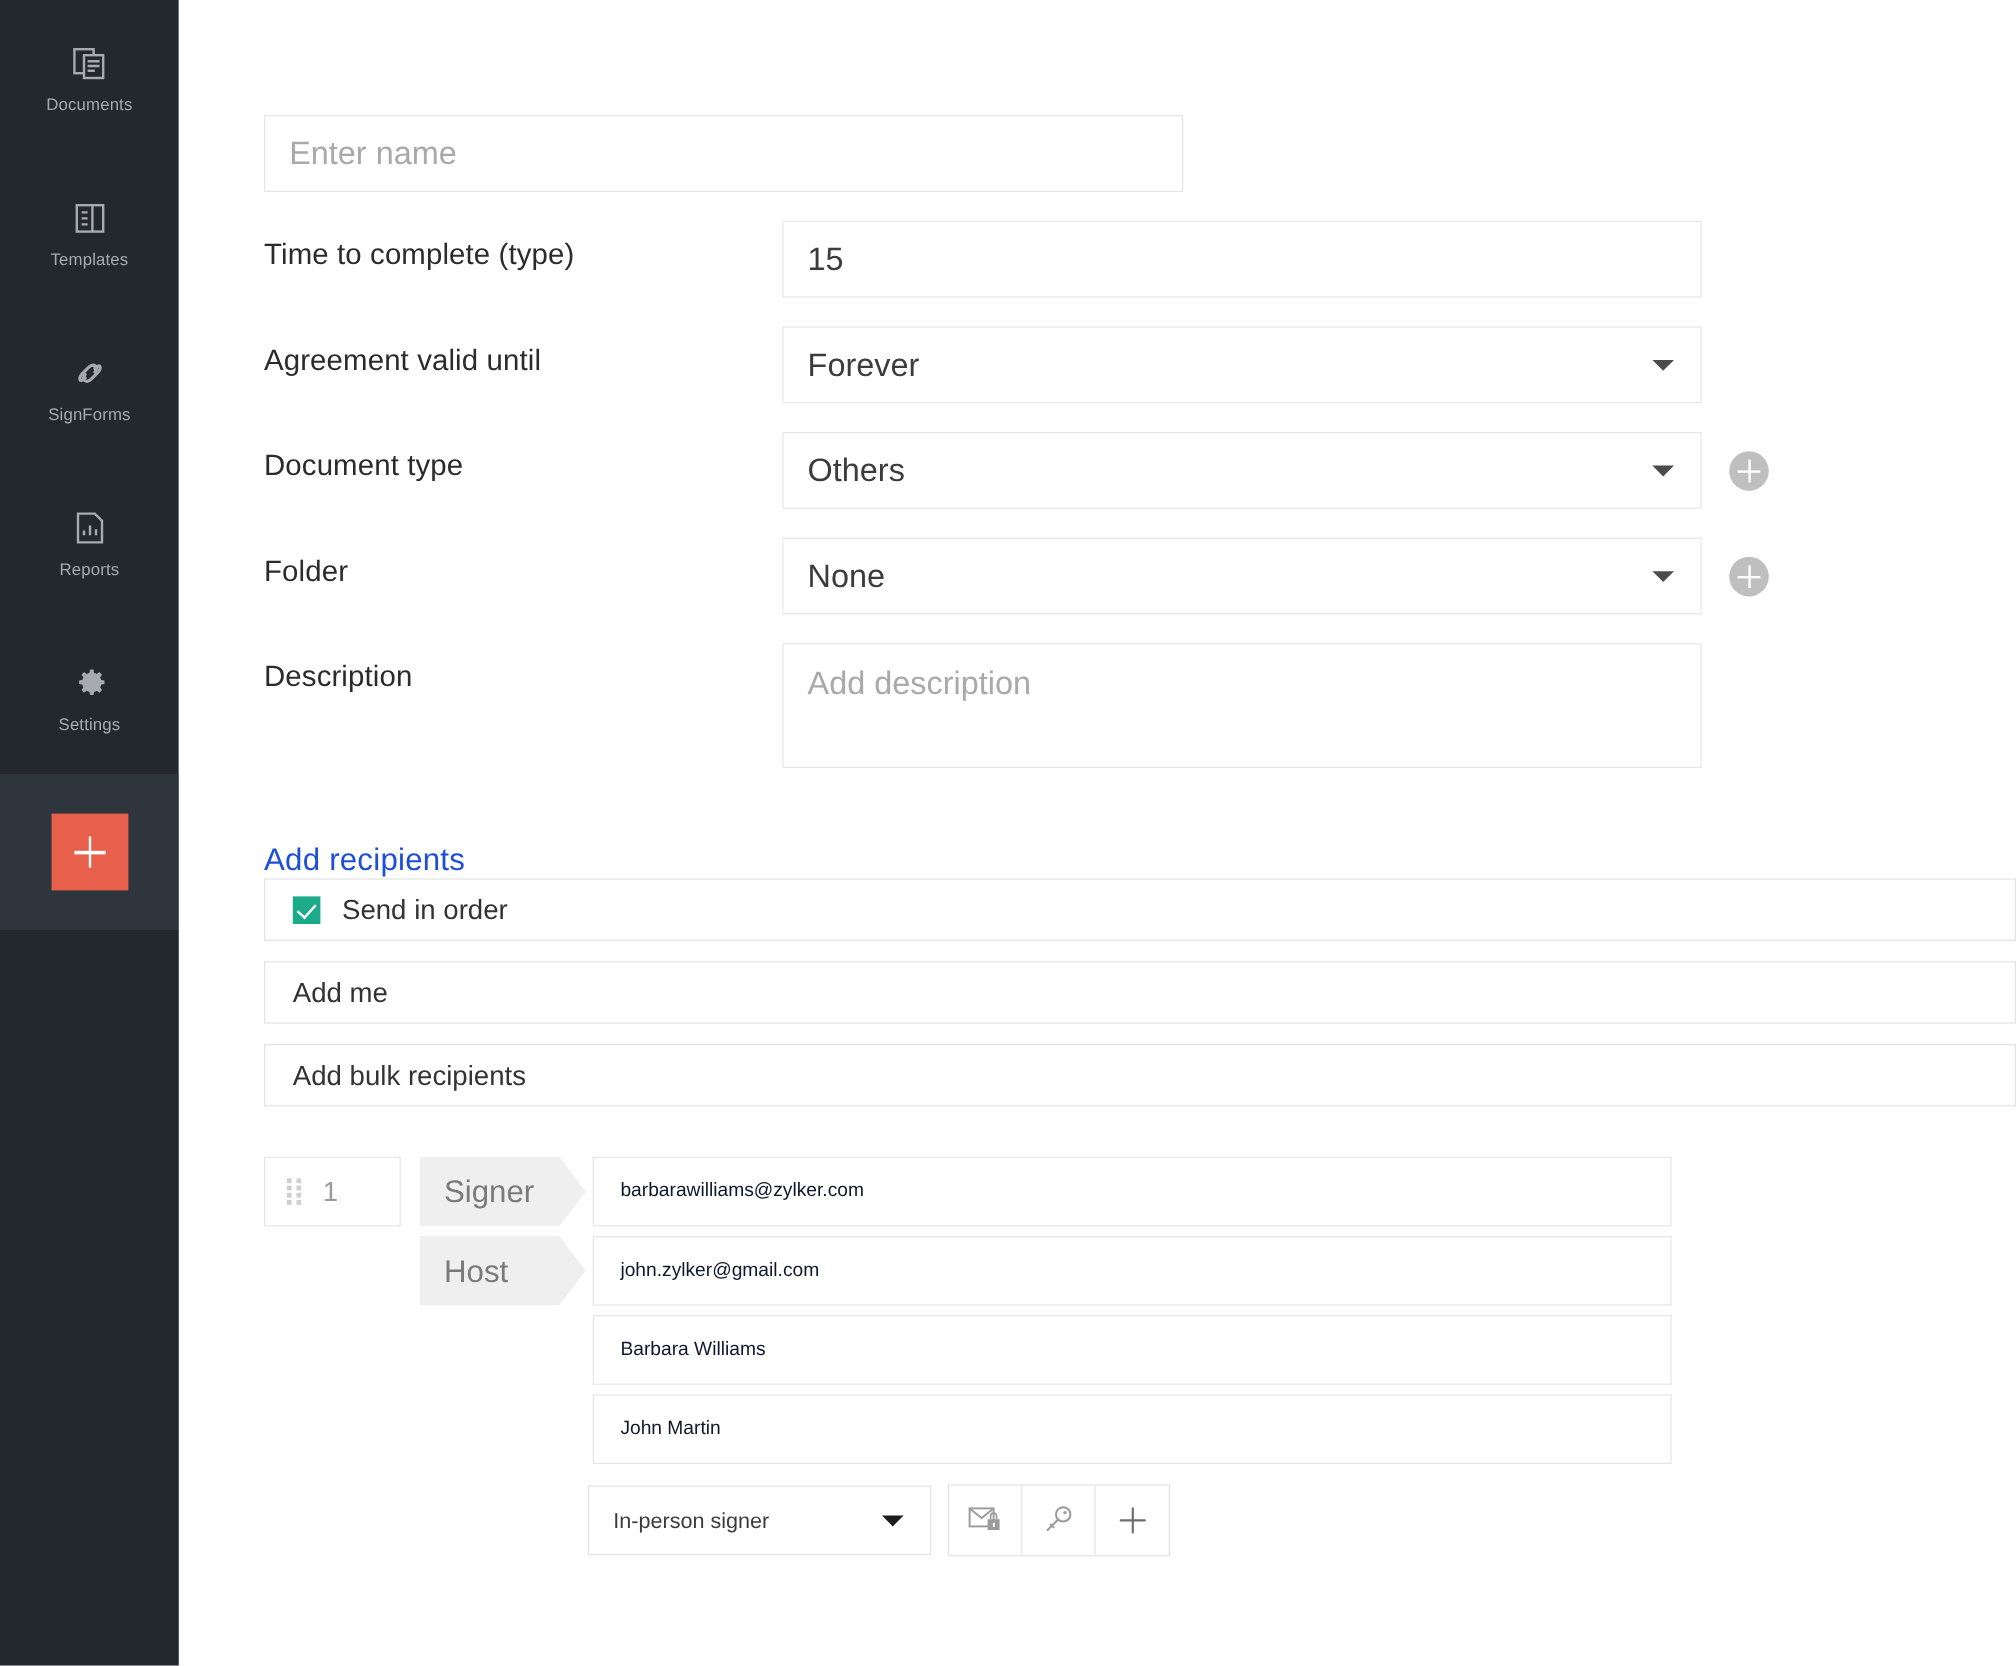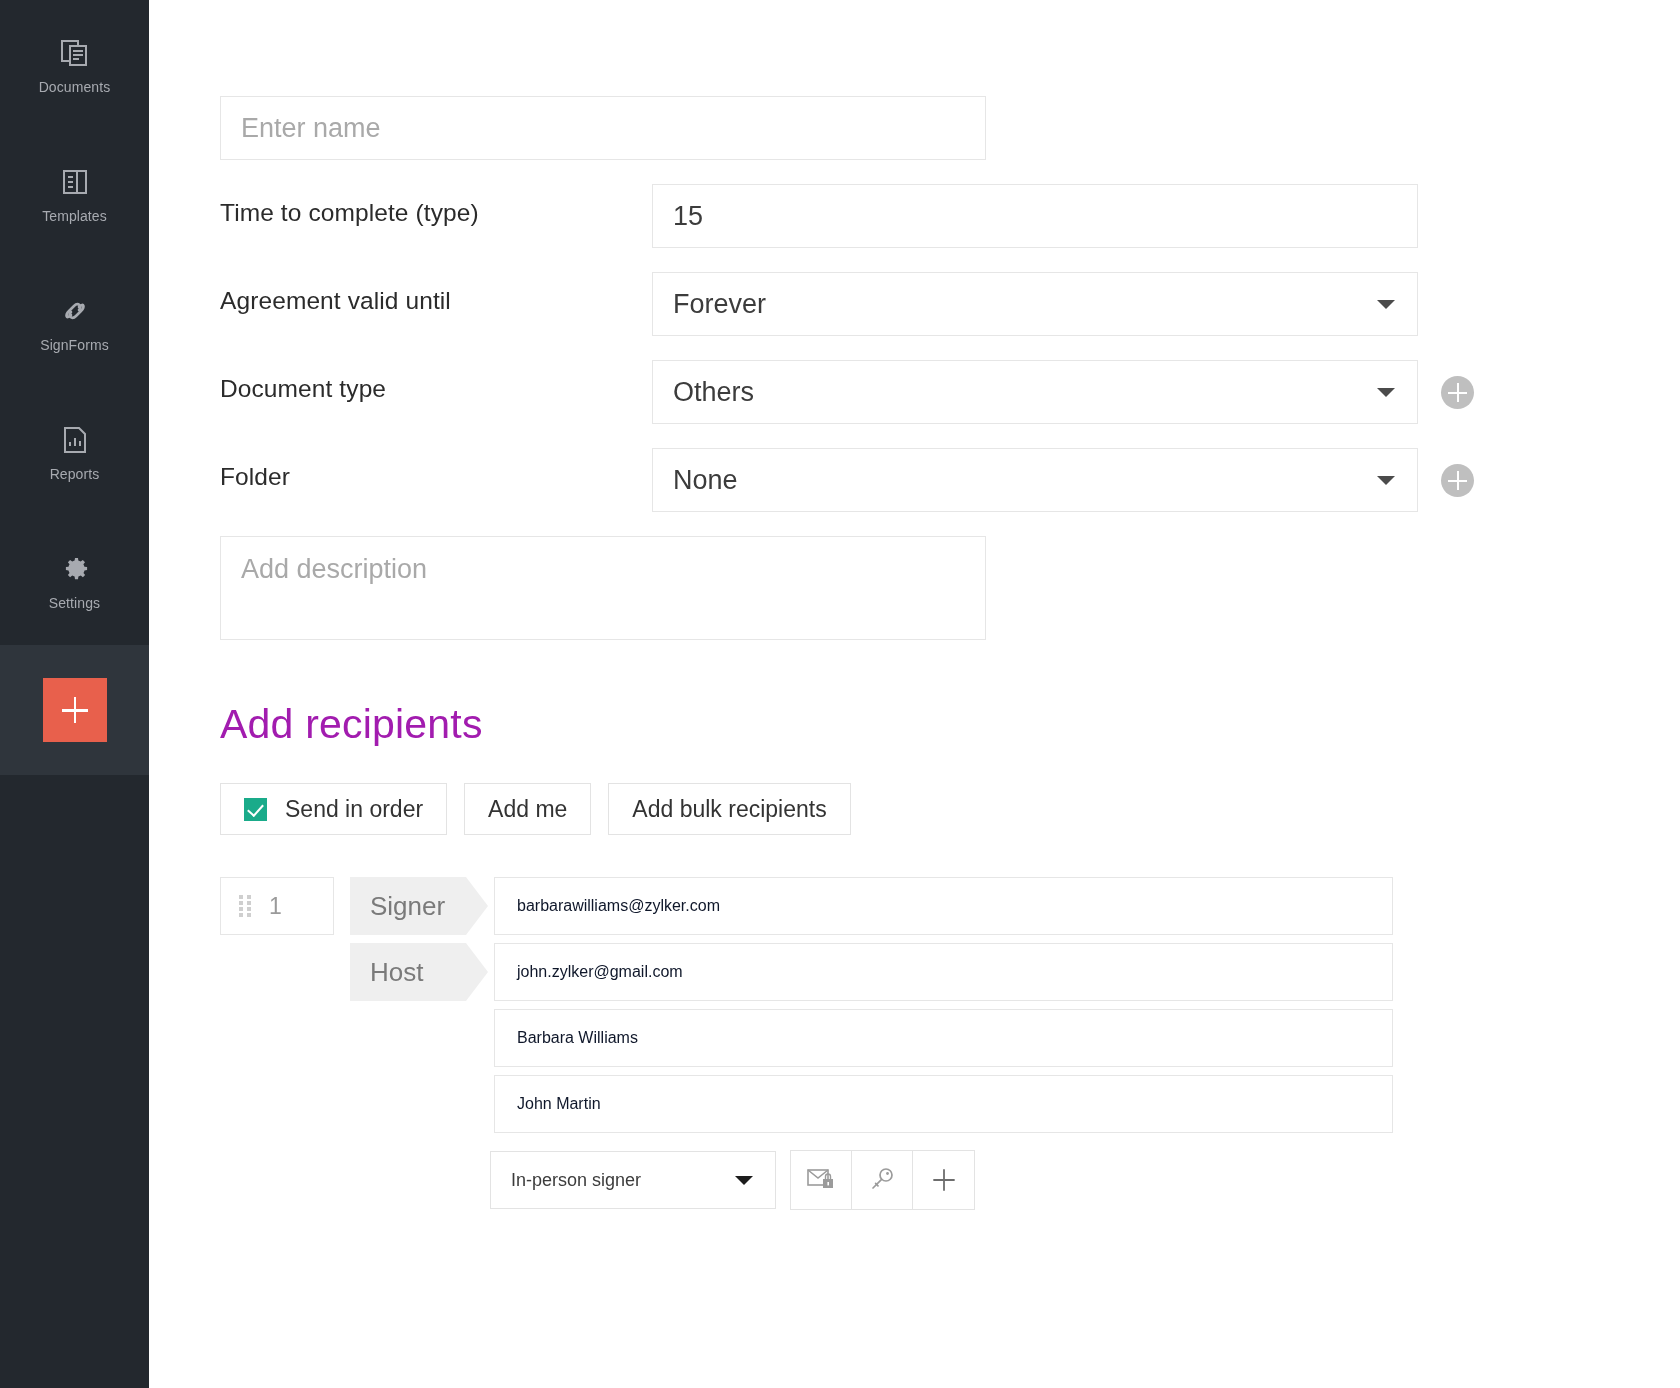--- a/index.html
+++ b/index.html
@@ -124,26 +124,25 @@
   }
   .circle-plus:before, .circle-plus:after {
     content:""; position:absolute; background:#ffffff;
   }
   .circle-plus:before { left: 15.5px; top: 7px; width: 2px; height: 19px; }
   .circle-plus:after  { top: 15.5px; left: 7px; height: 2px; width: 19px; }
 
   
   .recipients { padding: 41px 0 0 71px; }
   .section-title {
-    font-size: 41px;
-    color: #a21caf;
+    font-size: 26px;
+    color: #1d4ed8;
     letter-spacing: .2px;
-    margin-bottom: 35px;
-  }
-  .btn-row { display: flex; gap: 17px; margin-bottom: 42px; }
+  }
+  .btn-row { display: flex; gap: 17px; margin-bottom: 42px; flex-direction: column; }
   .btn {
     height: 52px;
     border: 1px solid #e3e3e3;
     background: #fff;
     display: flex;
     align-items: center;
     padding: 0 23px;
     font-size: 23px;
     color: #333;
     cursor: pointer;
@@ -342,20 +341,21 @@
       <div class="form-row">
         <div class="form-label">Folder</div>
         <div class="field">
           <span>None</span>
           <span class="caret"></span>
         </div>
         <div class="circle-plus"></div>
       </div>
 
       <div class="form-row desc">
+        <div class="form-label">Description</div>
         <div class="field textarea">Add description</div>
       </div>
 
     </div>
 
     <div class="recipients">
       <div class="section-title">Add recipients</div>
 
       <div class="btn-row">
         <div class="btn">

